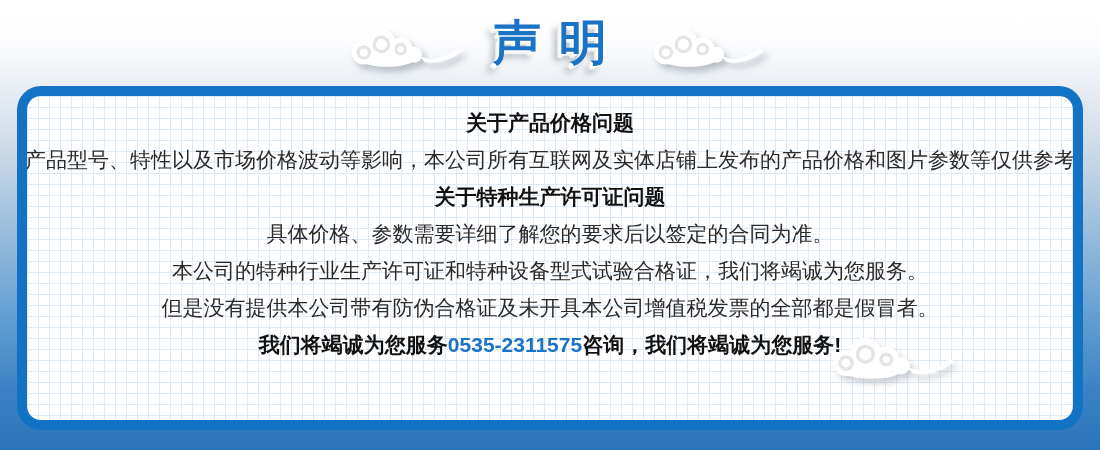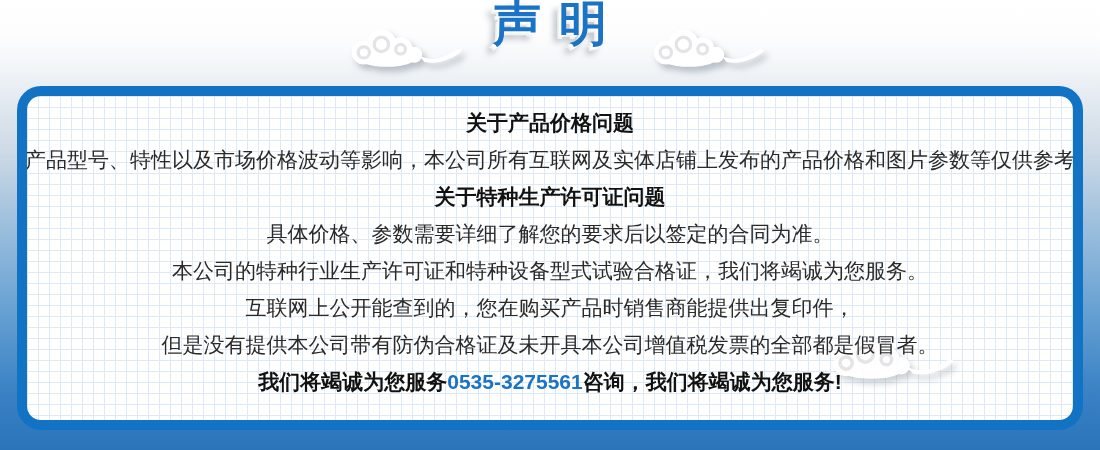--- a/index.html
+++ b/index.html
@@ -9,21 +9,21 @@
   .page {
     position:relative; width:1100px; height:450px; overflow:hidden;
     background:linear-gradient(180deg,
       #ffffff 0%, #fdfdfe 8%, #f2f5f8 15%, #e7edf3 20%,
       #ccd9e6 34%, #9dbfdd 50%, #649fd2 70%, #3a82c4 87%, #2b74ba 100%);
   }
 
   
   .banner {
     position:relative; height:86px;
-    display:flex; align-items:flex-start; justify-content:center;
+    display:flex; align-items:center; justify-content:center;
   }
   .page-title {
     font-size:48px; font-weight:700; color:#1a73c5;
     letter-spacing:18px; padding-left:18px; line-height:1;
     text-shadow:-2px 2px 0 #ffffff, -4px 4px 0 #f2f2f2,
                 -7px 7px 6px rgba(110,120,135,.55);
   }
   .cloud { position:absolute; filter:drop-shadow(4px 5px 3px rgba(125,138,152,.5)); }
   .cloud-left  { left:343px; top:20px; width:120px; height:52px; }
   .cloud-right { left:645px; top:20px; width:120px; height:52px; }
@@ -95,26 +95,25 @@
           <use href="#cloudShape"></use>
         </svg>
 
       <div class="card-content">
         <div class="line heading">关于产品价格问题</div>
         <div class="line">因产品型号、特性以及市场价格波动等影响，本公司所有互联网及实体店铺上发布的产品价格和图片参数等仅供参考。</div>
         <div class="line heading">关于特种生产许可证问题</div>
 
         <div class="line">具体价格、参数需要详细了解您的要求后以签定的合同为准。</div>
         <div class="line">本公司的特种行业生产许可证和特种设备型式试验合格证，我们将竭诚为您服务。</div>
-        <div class="line">互联网上公开能查到的，您在购买产品时销售商能提供出复印件，</div>
         <div class="line">但是没有提供本公司带有防伪合格证及未开具本公司增值税发票的全部都是假冒者。</div>
 
         <div class="line footer-line">
             <span>我们将竭诚为您服务</span>
-            <span class="phone">0535-3275561</span>
+            <span class="phone">0535-2311575</span>
             <span>咨询，我们将竭诚为您服务!</span>
           </div>
       </div>
 
     </div>
   </div>
 
 </div>
 
 </body></html>

